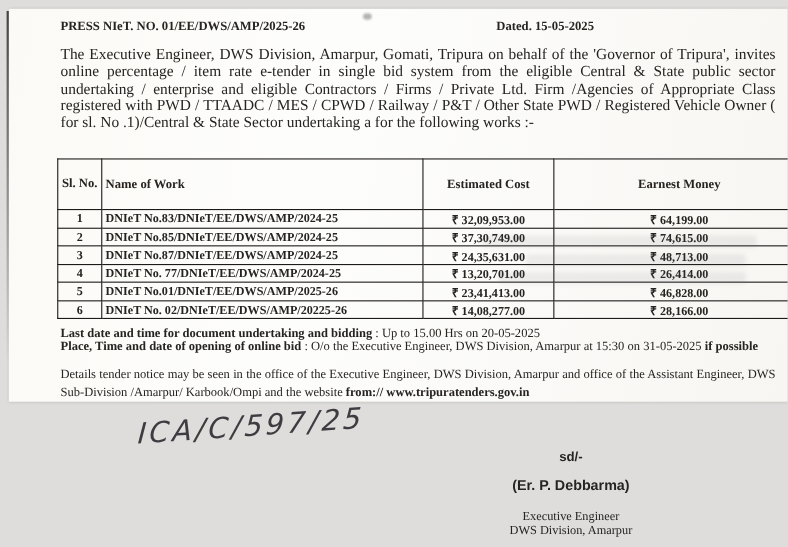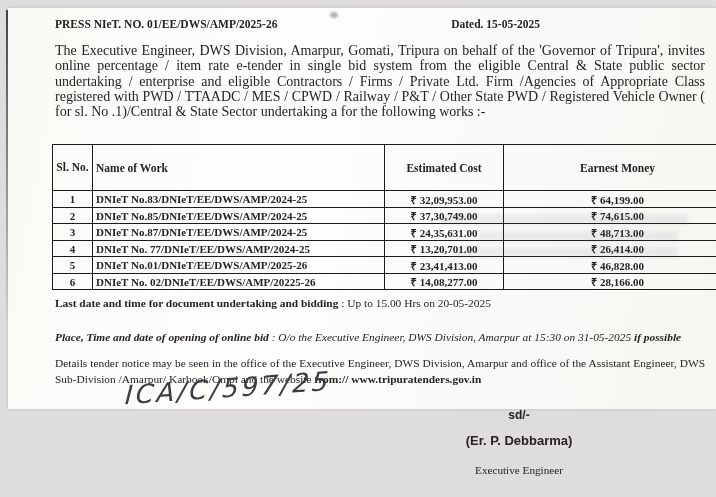--- a/index.html
+++ b/index.html
@@ -5,21 +5,21 @@
   html,body { margin:0; padding:0; }
   body {
     width:716px; height:497px;
     background:#dedddb;
     position:relative;
     overflow:hidden;
     font-family:"Liberation Serif", serif;
     color:#262321;
   }
   .paper {
-    position:absolute; left:8px; top:8px; width:708px; height:401px;
+    position:absolute; left:8px; top:8px; width:708px; height:357px;
     background:linear-gradient(100deg,#fbfaf7 0%, #fdfdfb 40%, #f7f6f3 100%);
     box-shadow:0 0 3px rgba(0,0,0,0.15);
   }
   .edge-line {
     position:absolute; left:-2px; top:2px; width:2px; height:320px;
     background:linear-gradient(#454441, rgba(69,68,65,0));
   }
   .doc-header {
     display:flex; justify-content:space-between;
     padding:10px 176px 0 47px;
@@ -52,21 +52,21 @@
   .col-name{ width:285px; text-align:left; }
   .col-cost{ width:112px; text-align:center; }
   .col-emd { width:221px; text-align:center; }
   th.col-sl { white-space:normal; line-height:13px; }
   td.col-name { padding-left:5px; }
   .after-table {
     margin:7px 11px 0 47px;
     font-size:11.4px;
   }
   .after-table .lbl { font-weight:bold; }
-  .place-line { margin-top:22px;font-style:italic; }
+  .place-line { margin-top:0; }
   .details-para {
     margin:13px 11px 0 47px;
     font-size:11.4px; line-height:15.3px;
     text-align:justify;
   }
   .bold { font-weight:bold; }
   .handwritten {
     position:absolute; left:117px; top:365px;
     font-family:"DejaVu Sans", sans-serif;
     font-style:italic;
@@ -178,14 +178,15 @@
   <div class="details-para">
     <span>Details tender notice may be seen in the office of the Executive Engineer, DWS Division, Amarpur and office of the Assistant Engineer, DWS Sub-Division /Amarpur/ Karbook/Ompi and the website </span><span class="bold">from:// www.tripuratenders.gov.in</span>
   </div>
 
   <div class="handwritten">ICA/C/597/25</div>
 
   <div class="signature">
     <div class="sig-sd">sd/-</div>
     <div class="sig-name">(Er. P. Debbarma)</div>
     <div class="sig-role">Executive Engineer</div>
+    <div class="sig-office">DWS Division, Amarpur</div>
   </div>
 </div>
 
 </body></html>

